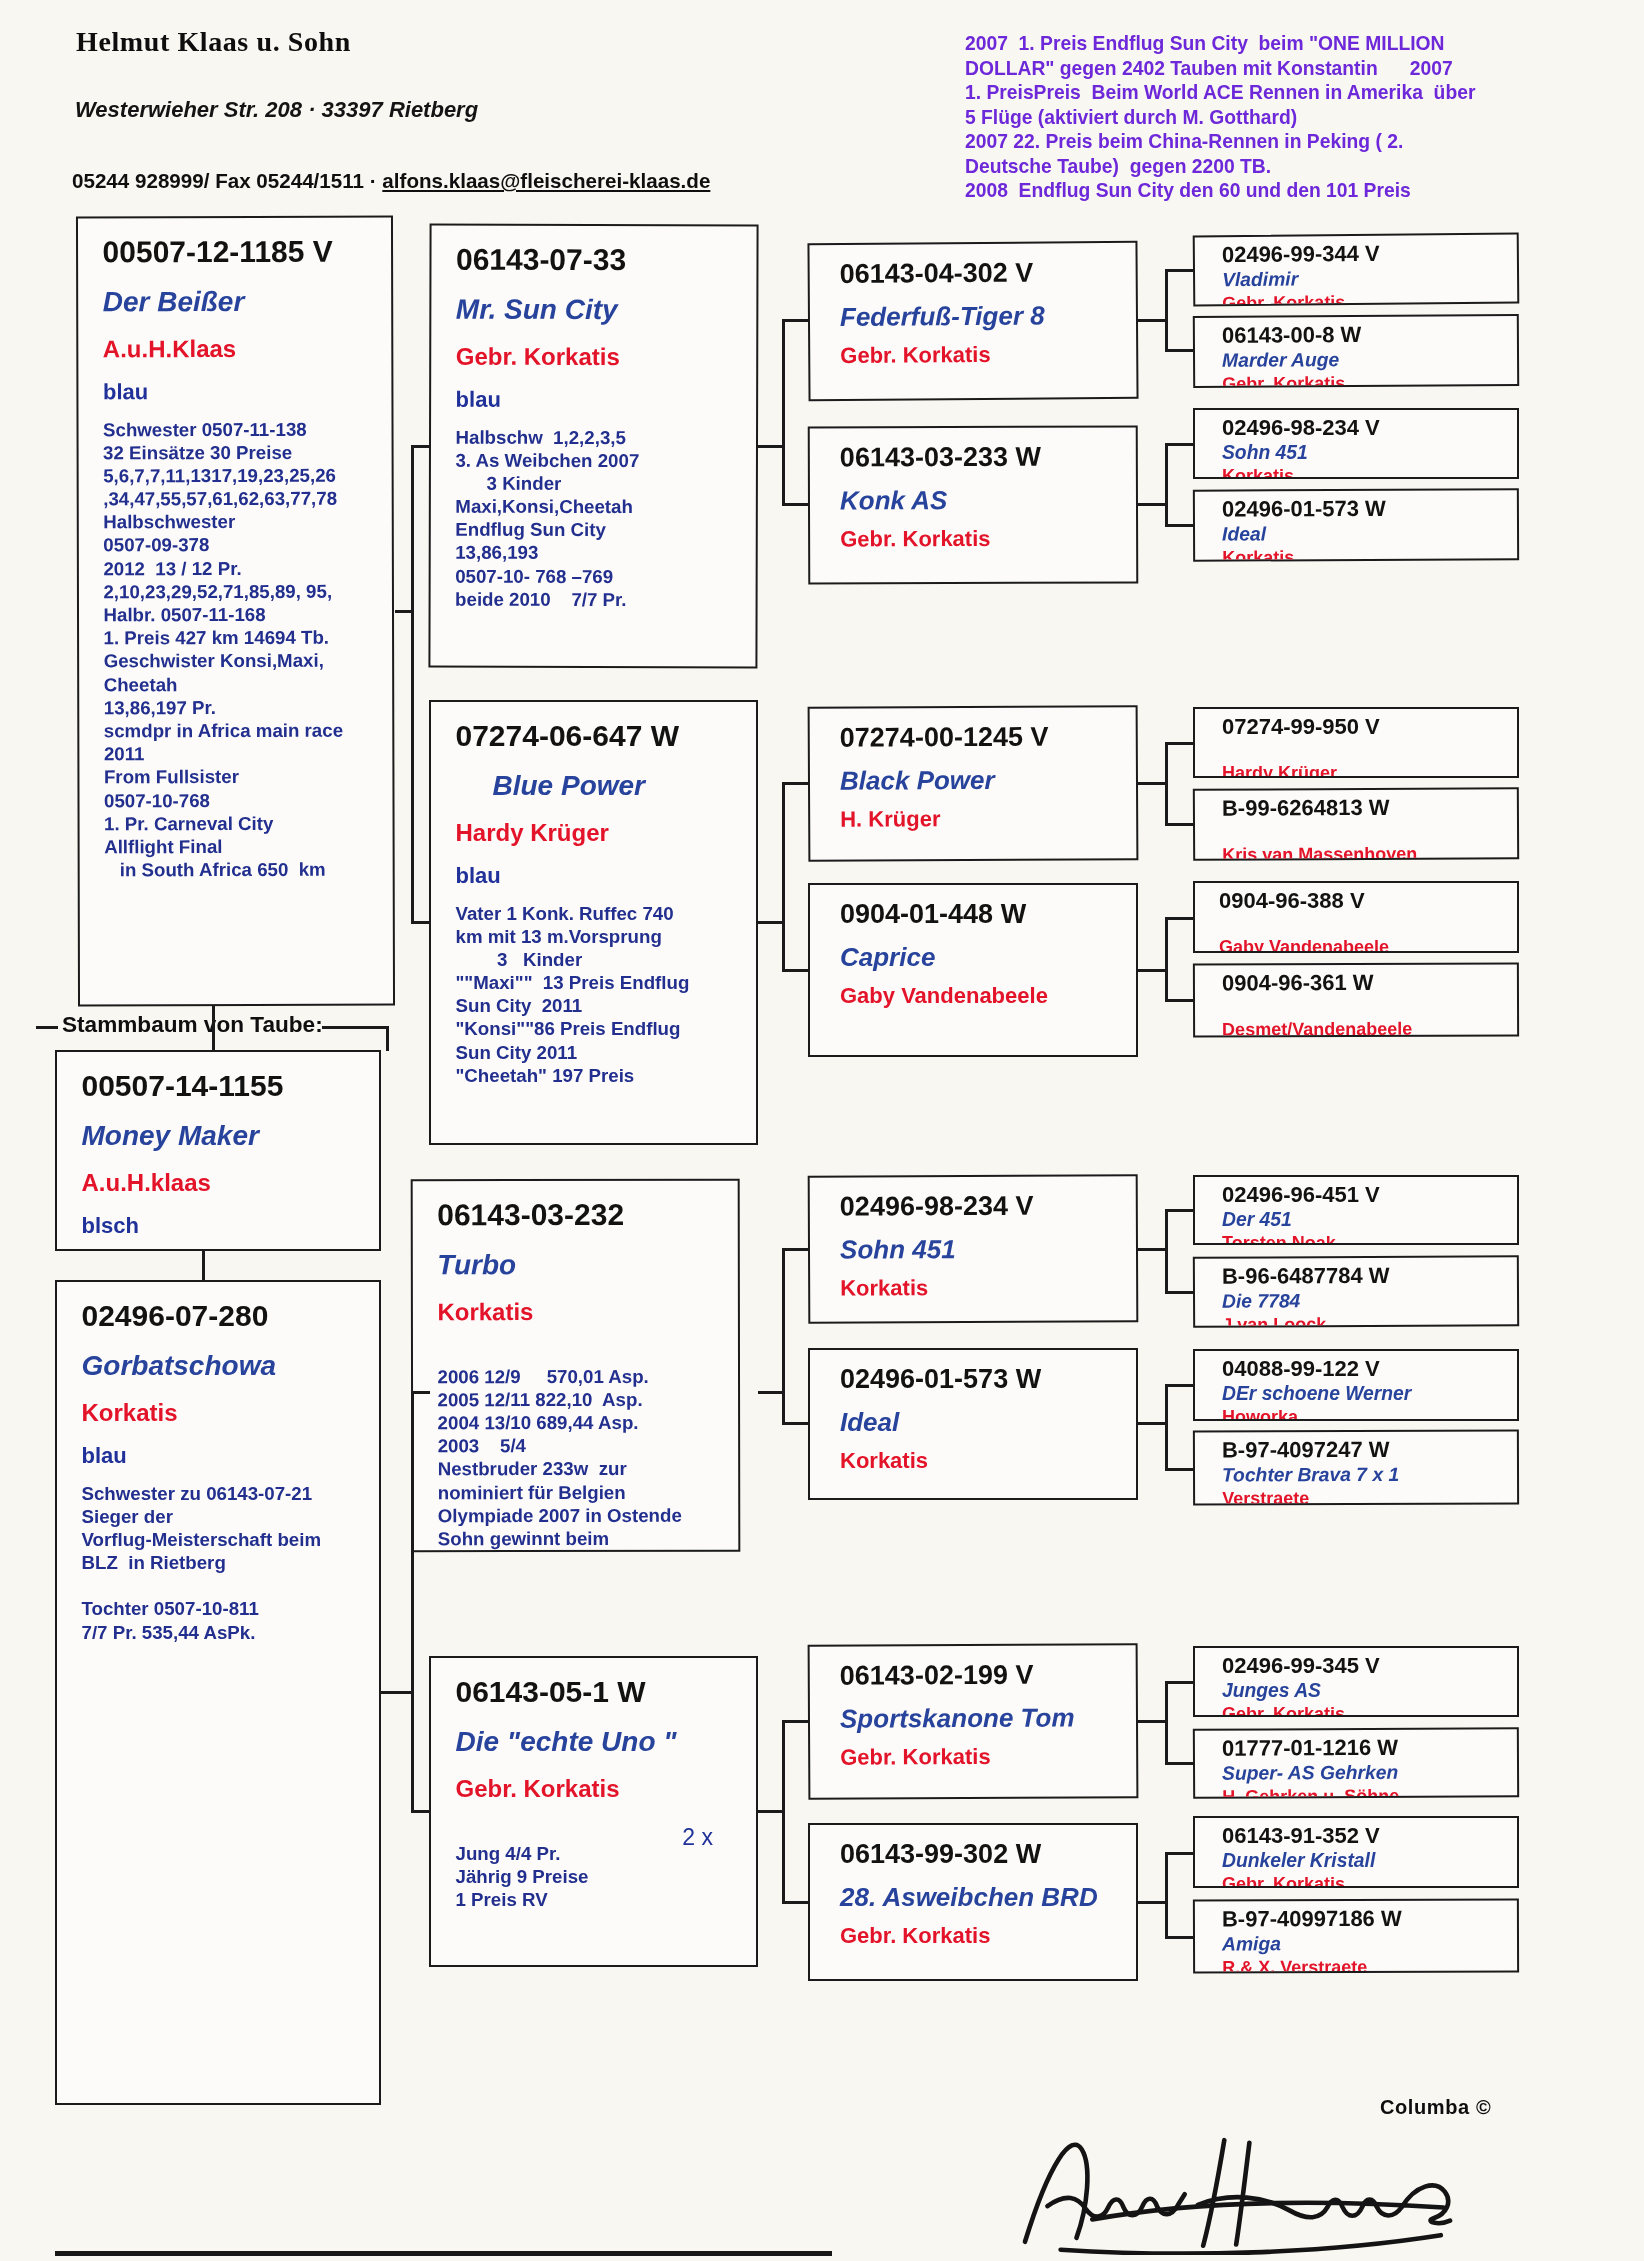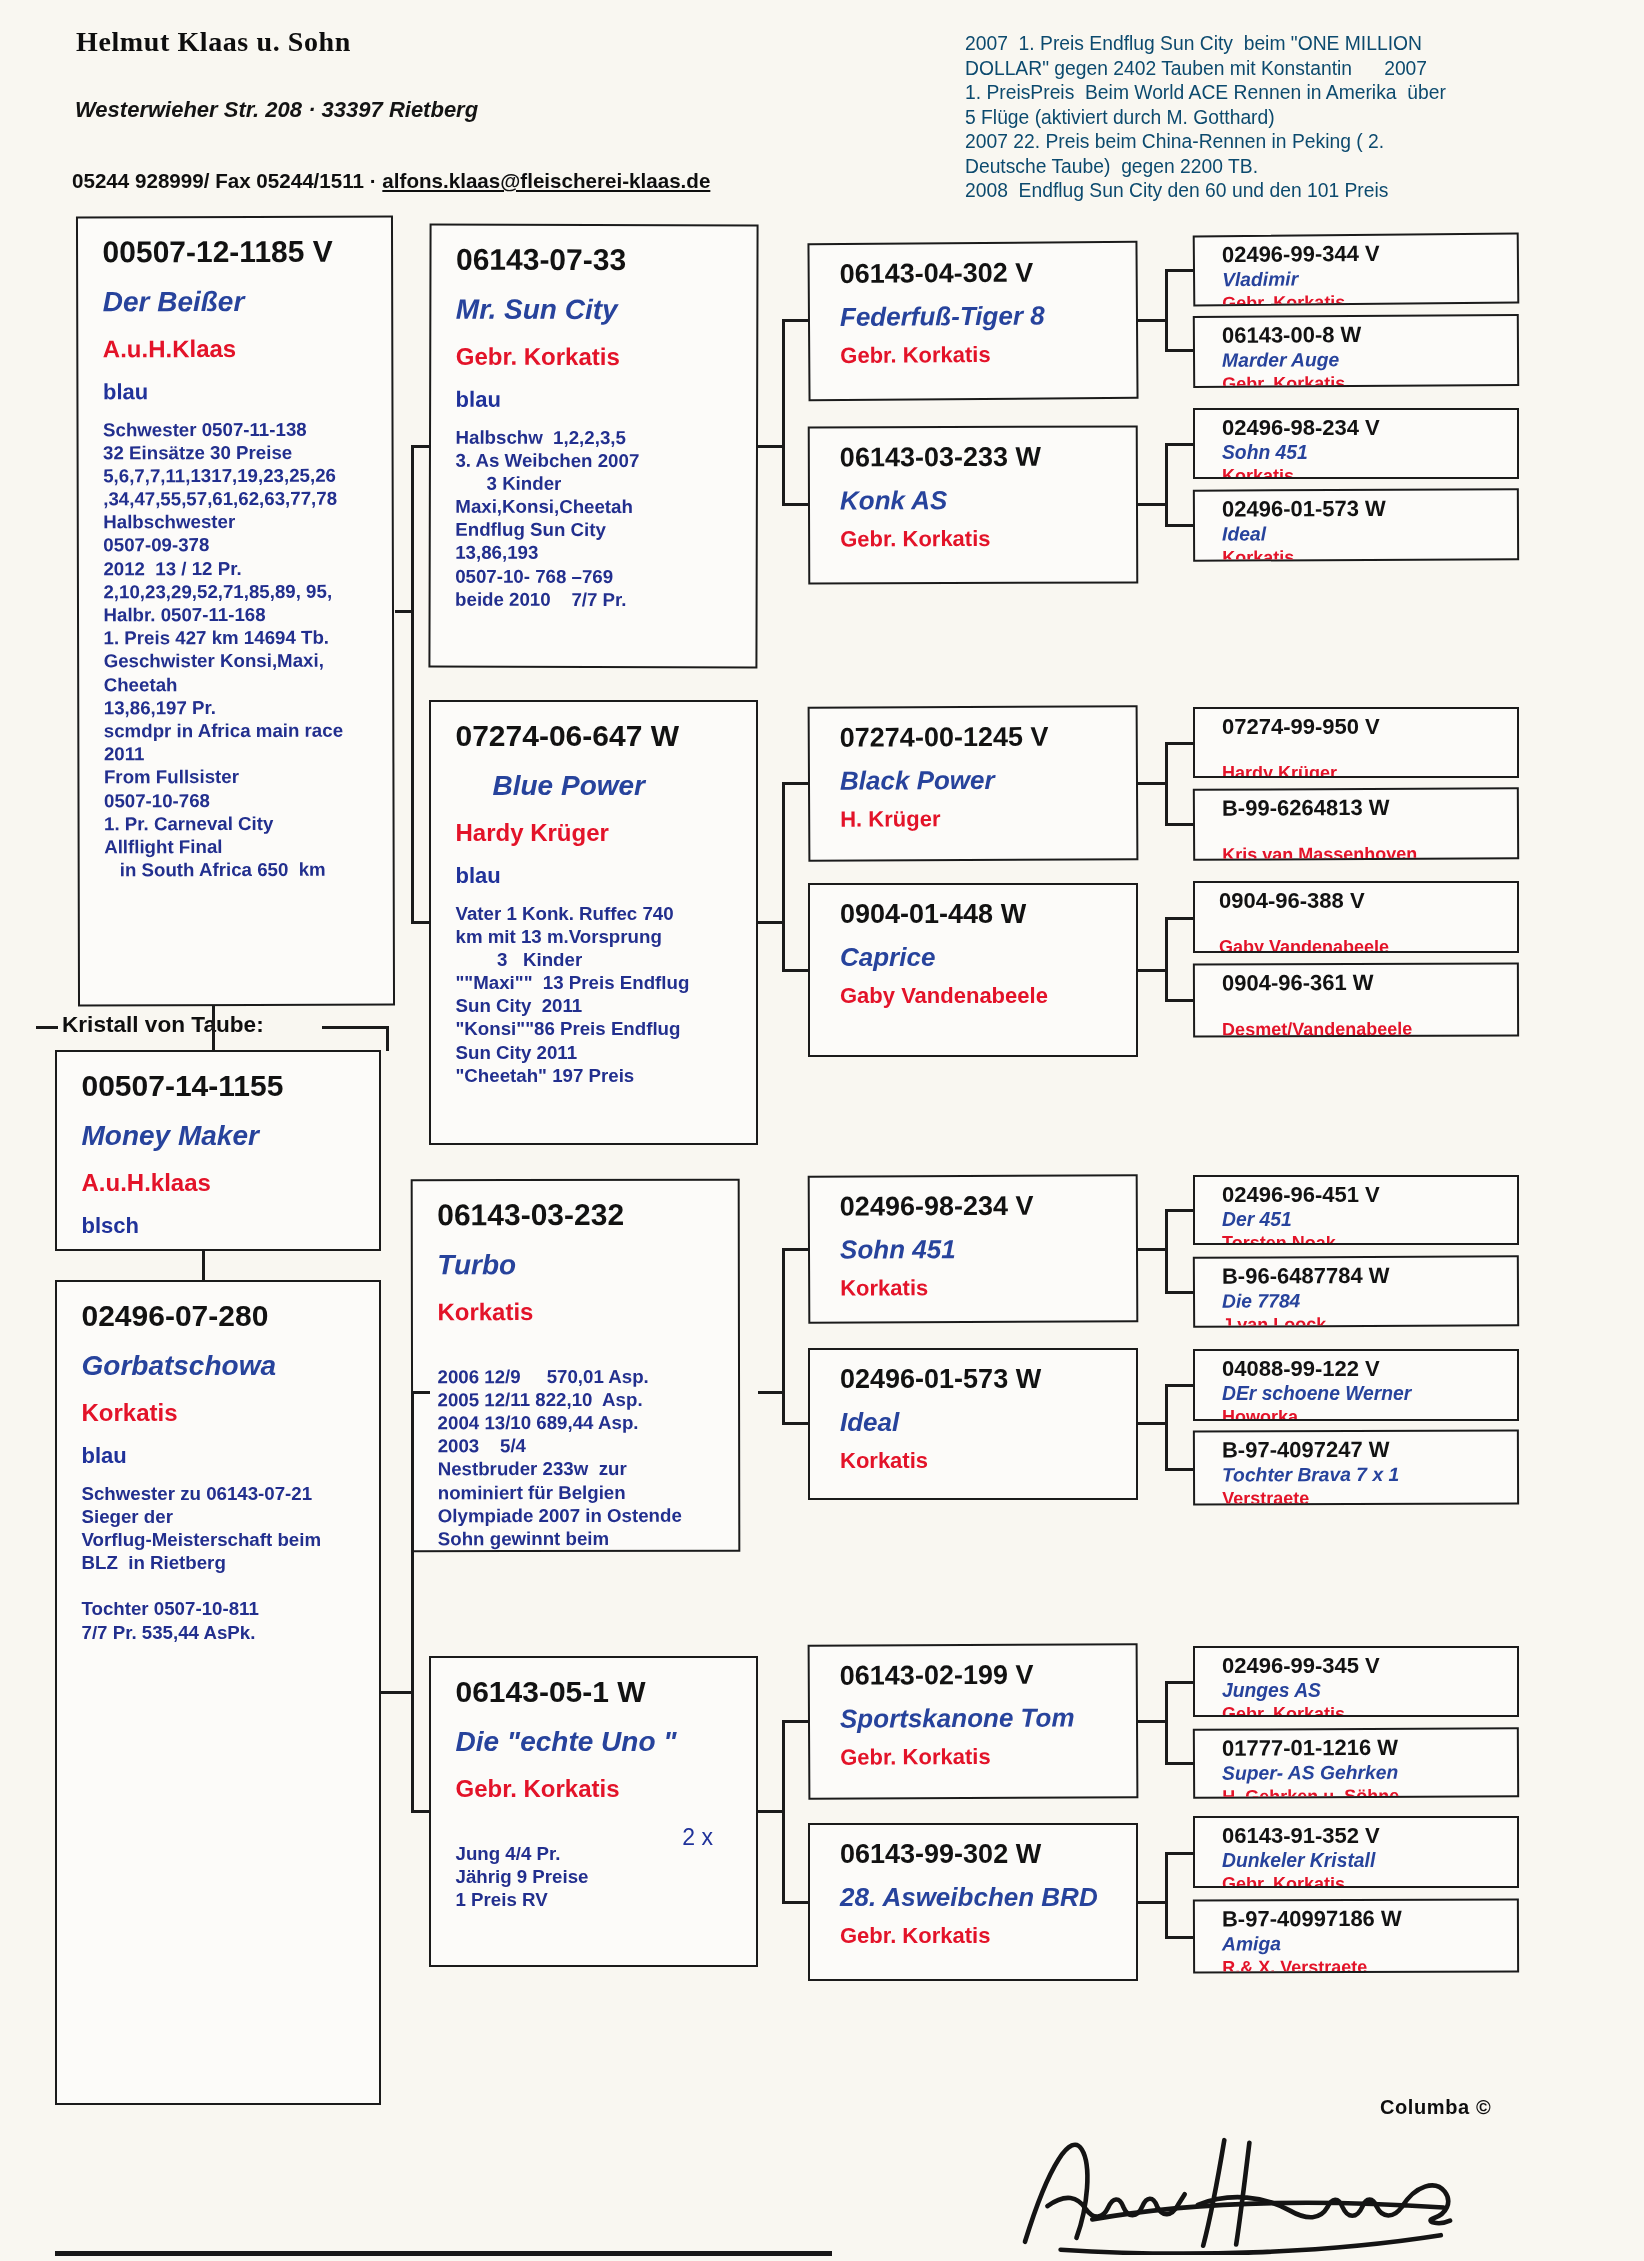--- a/index.html
+++ b/index.html
@@ -8,21 +8,21 @@
     background:#f9f7f1;
     font-family:"Liberation Sans",sans-serif;
     color:#141414;
   }
   .page{position:absolute;left:0;top:0;width:1644px;height:2261px;}
   
   .hdr-name{position:absolute;left:76px;top:26px;font-family:"Liberation Serif",serif;font-weight:700;font-size:28px;letter-spacing:0.6px;color:#0e0e0e;}
   .hdr-addr{position:absolute;left:75px;top:97px;font-weight:700;font-style:italic;font-size:22px;color:#141414;}
   .hdr-contact{position:absolute;left:72px;top:169px;font-weight:700;font-size:20.6px;color:#0f0f0f;}
   .hdr-contact .email{text-decoration:underline;}
-  .ach{position:absolute;left:965px;top:32px;width:664px;font-weight:400;font-size:19.3px;line-height:1.27;color:#0c4a6e;white-space:pre-wrap;}
+  .ach{position:absolute;left:965px;top:32px;width:664px;font-weight:700;font-size:19.3px;line-height:1.27;color:#6d28d9;white-space:pre-wrap;}
   
   .box{position:absolute;border:2.6px solid #1b1b1b;background:rgba(255,255,255,.55);box-sizing:border-box;overflow:hidden;}
   .big{padding:17px 14px 6.4px 24.5px;}
   .ring{font-size:30px;font-weight:700;color:#121212;margin-bottom:17px;white-space:nowrap;}
   .pname{font-size:28px;font-weight:700;font-style:italic;color:#27439c;margin-bottom:17px;white-space:nowrap;}
   .owner{font-size:24px;font-weight:700;color:#e31329;margin-bottom:15.5px;white-space:nowrap;}
   .pcolor{font-size:22px;font-weight:700;color:#20329a;margin-bottom:13px;min-height:23px;}
   .details{font-size:18.7px;font-weight:700;color:#222f8e;line-height:1.24;white-space:pre-wrap;}
   .dline{min-height:23px;white-space:pre-wrap;}
   .indent{margin-left:37px;}
@@ -55,21 +55,21 @@
   <div class="ach"><div class="dline">2007  1. Preis Endflug Sun City  beim "ONE MILLION</div><div class="dline">DOLLAR" gegen 2402 Tauben mit Konstantin      2007</div><div class="dline">1. PreisPreis  Beim World ACE Rennen in Amerika  über</div><div class="dline">5 Flüge (aktiviert durch M. Gotthard)</div><div class="dline">2007 22. Preis beim China-Rennen in Peking ( 2.</div><div class="dline">Deutsche Taube)  gegen 2200 TB.</div><div class="dline">2008  Endflug Sun City den 60 und den 101 Preis</div></div>
 
   <div class="box big" style="left:77px;top:216px;width:317px;height:790px;transform:rotate(-0.15deg);">
     <div class="ring">00507-12-1185 V</div>
     <div class="pname">Der Beißer</div>
     <div class="owner">A.u.H.Klaas</div>
     <div class="pcolor">blau</div>
     <div class="details"><div class="dline">Schwester 0507-11-138</div><div class="dline">32 Einsätze 30 Preise</div><div class="dline">5,6,7,7,11,1317,19,23,25,26</div><div class="dline">,34,47,55,57,61,62,63,77,78</div><div class="dline">Halbschwester</div><div class="dline">0507-09-378</div><div class="dline">2012  13 / 12 Pr.</div><div class="dline">2,10,23,29,52,71,85,89, 95,</div><div class="dline">Halbr. 0507-11-168</div><div class="dline">1. Preis 427 km 14694 Tb.</div><div class="dline">Geschwister Konsi,Maxi,</div><div class="dline">Cheetah</div><div class="dline">13,86,197 Pr.</div><div class="dline">scmdpr in Africa main race</div><div class="dline">2011</div><div class="dline">From Fullsister</div><div class="dline">0507-10-768</div><div class="dline">1. Pr. Carneval City</div><div class="dline">Allflight Final</div><div class="dline">   in South Africa 650  km</div></div>
   </div>
 
-  <div class="tree-label">Kristall von Taube:</div>
+  <div class="tree-label">Stammbaum von Taube:</div>
 
   <div class="box big" style="left:55px;top:1050px;width:326px;height:201px;">
     <div class="ring">00507-14-1155</div>
     <div class="pname">Money Maker</div>
     <div class="owner">A.u.H.klaas</div>
     <div class="pcolor">blsch</div>
   </div>
 
   <div class="box big" style="left:55px;top:1280px;width:326px;height:825px;">
     <div class="ring">02496-07-280</div>

